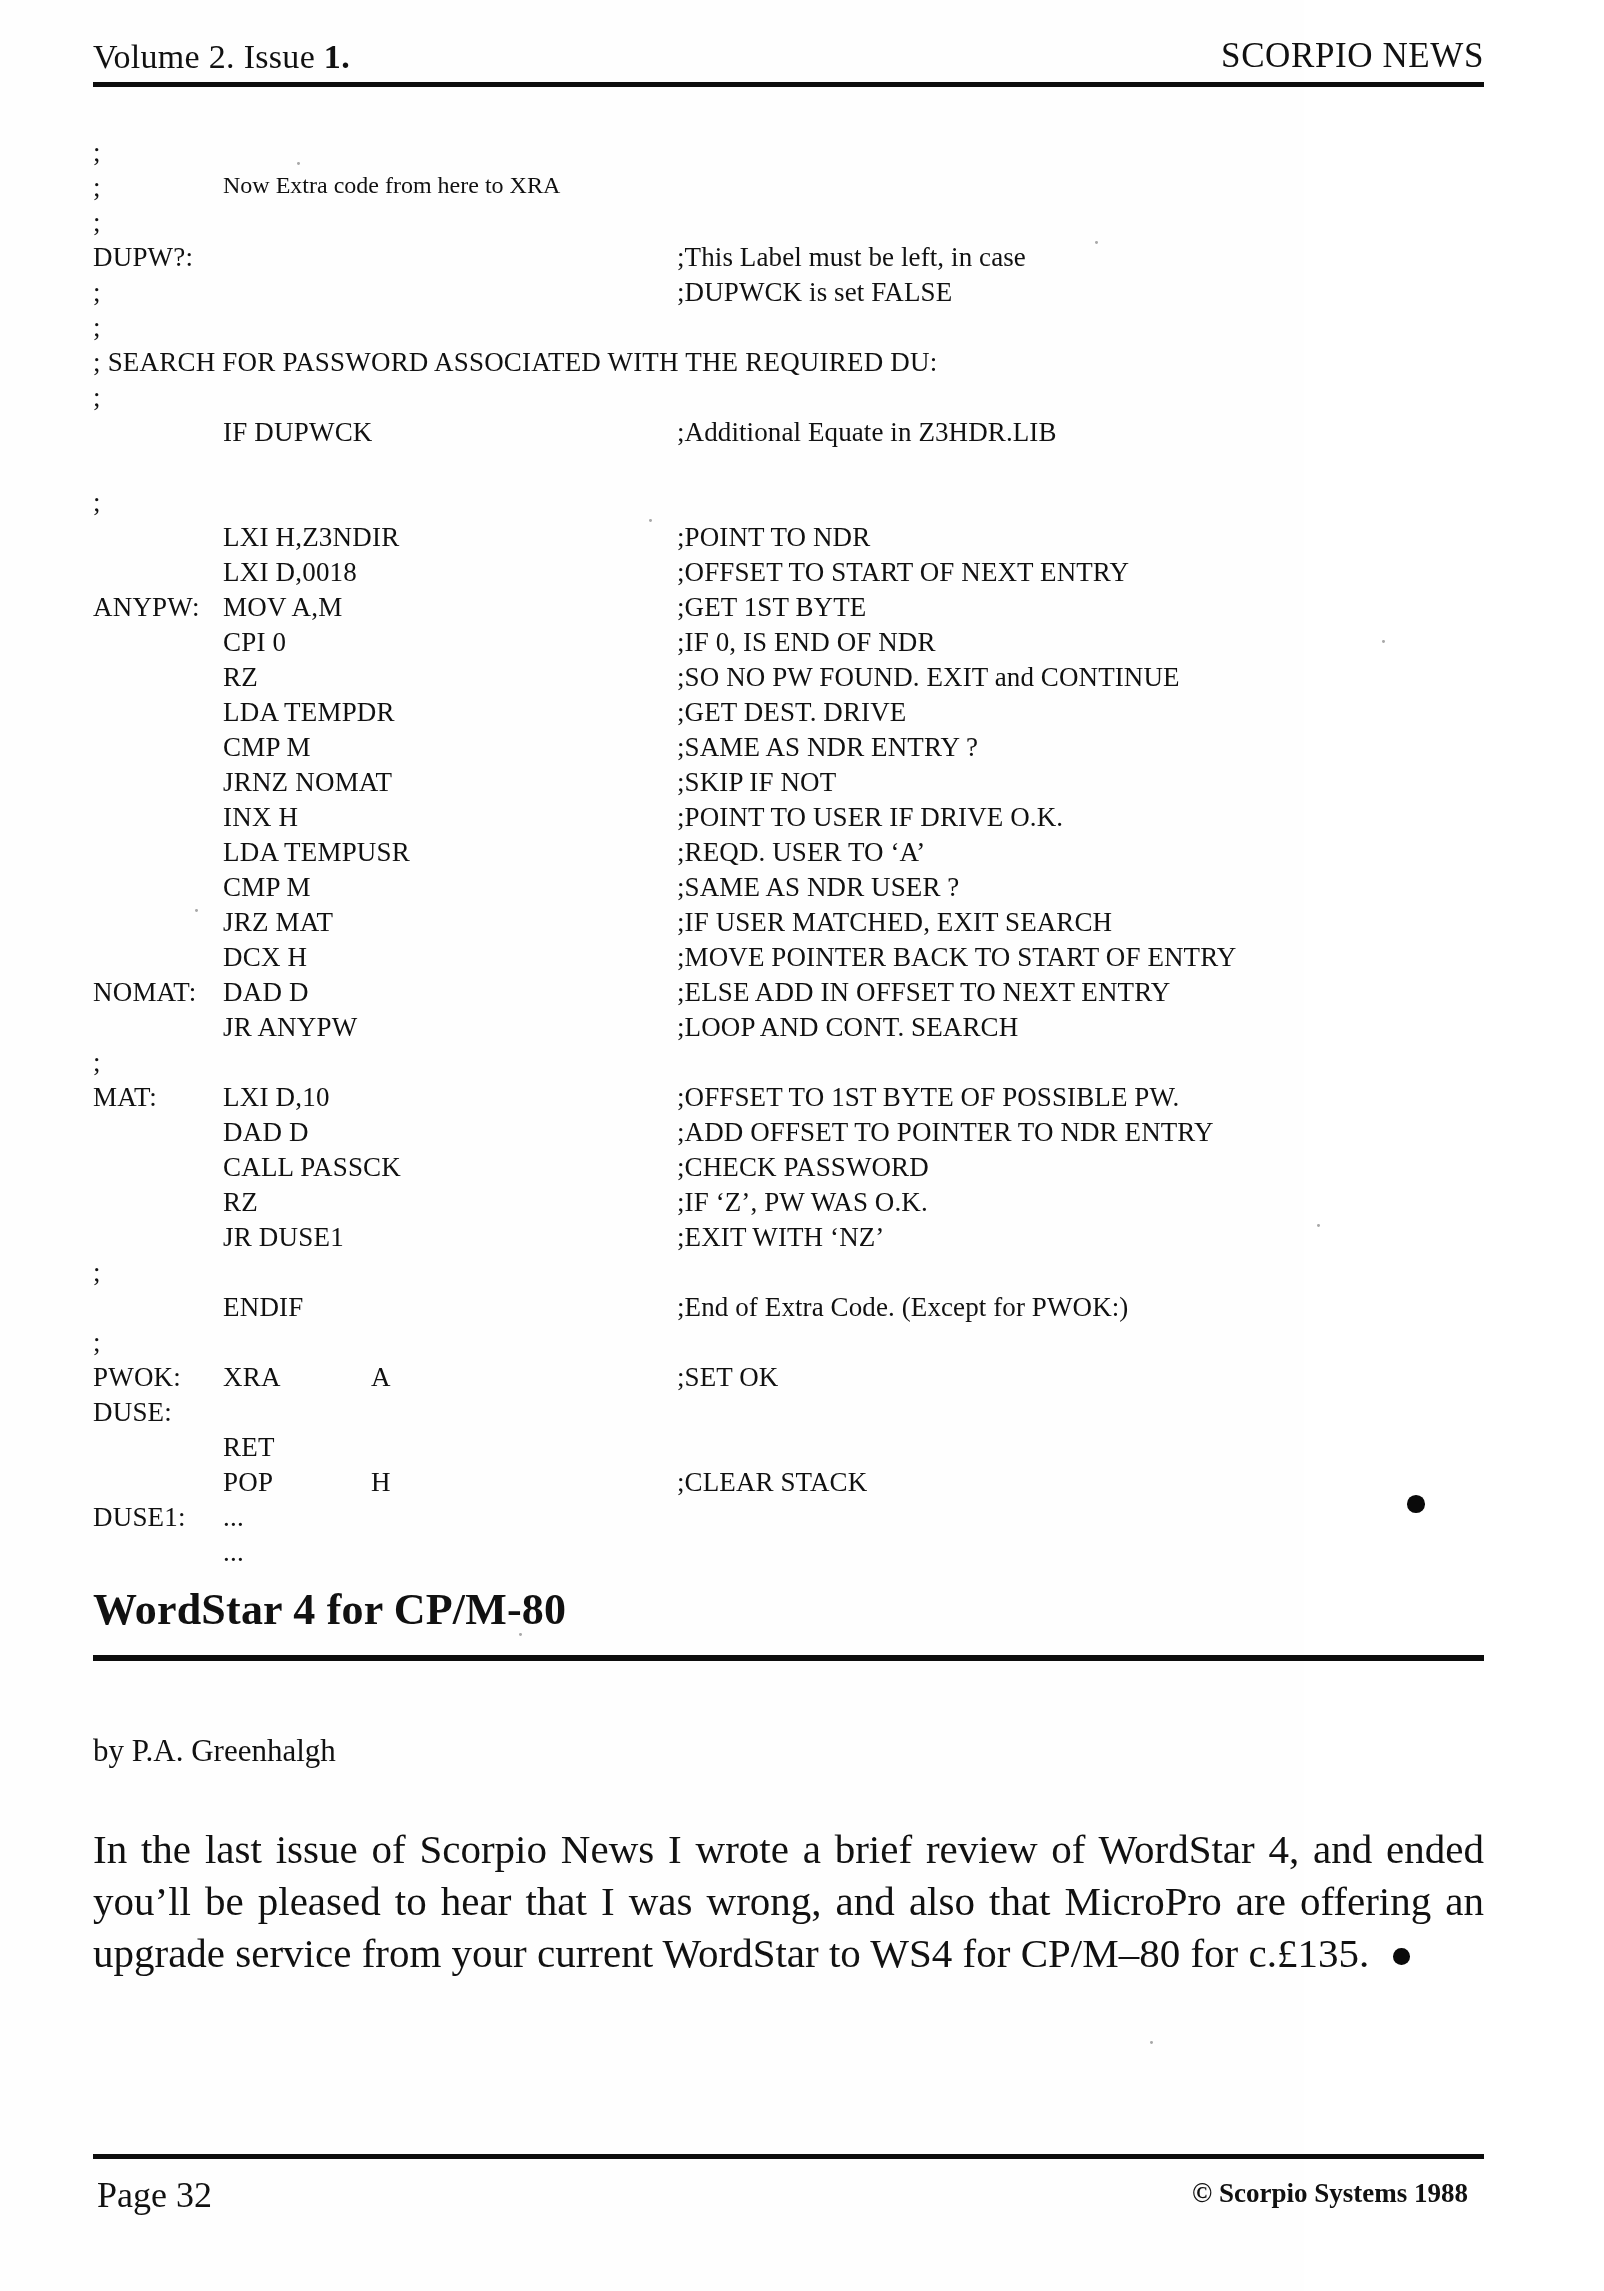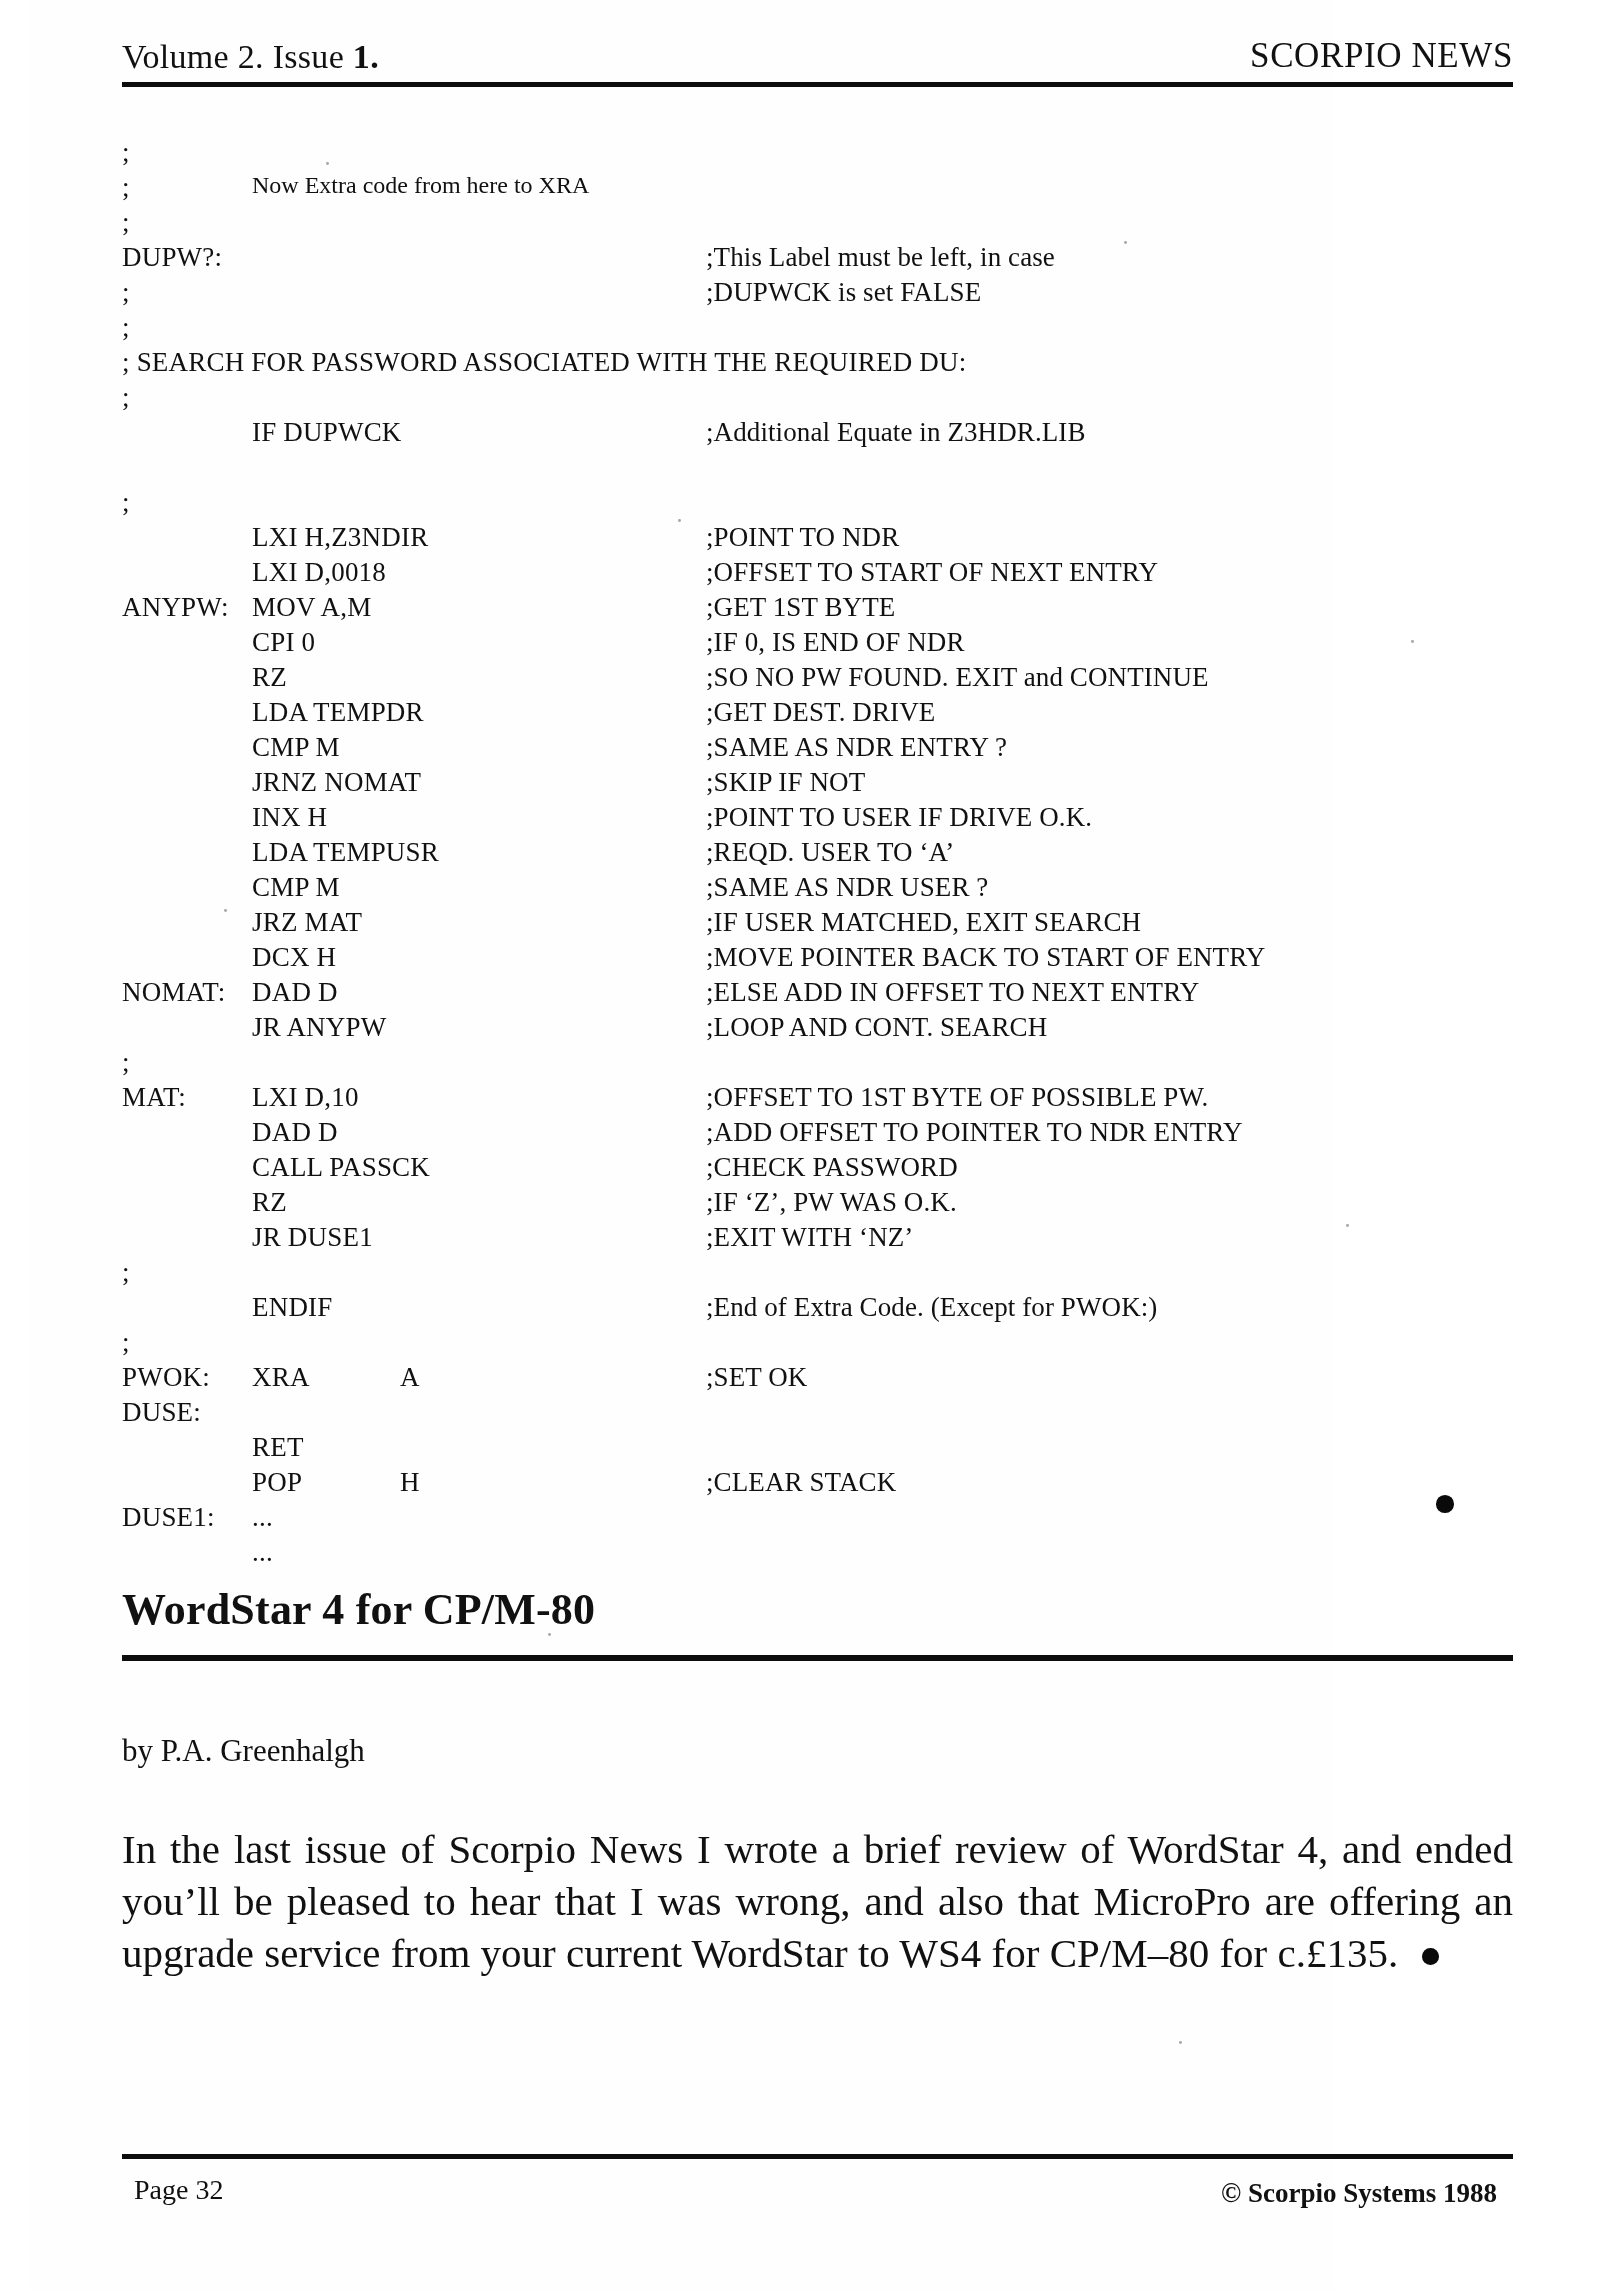--- a/index.html
+++ b/index.html
@@ -14,21 +14,20 @@
     color: #111111;
     position: relative;
     overflow: hidden;
   }
   .page {
     position: absolute;
     left: 0; top: 0;
     width: 1304px;
     height: 2291px;
     background: #fefefe;
-    margin-left: 29px;
   }
 
   
   .masthead {
     position: absolute;
     left: 93px;
     top: 28px;
     width: 1391px;
     height: 50px;
   }
@@ -191,23 +190,23 @@
   }
   .footer {
     position: absolute;
     left: 93px;
     top: 2174px;
     width: 1391px;
     height: 46px;
   }
   .footer .pageno {
     position: absolute;
-    left: 12px;
-    top: 0;
-    font-size: 28px;
+    left: 4px;
+    top: 0;
+    font-size: 36px;
   }
   .footer .copy {
     position: absolute;
     right: 16px;
     top: 3.7px;
     font-size: 27px;
     font-weight: bold;
     white-space: nowrap;
   }
 

